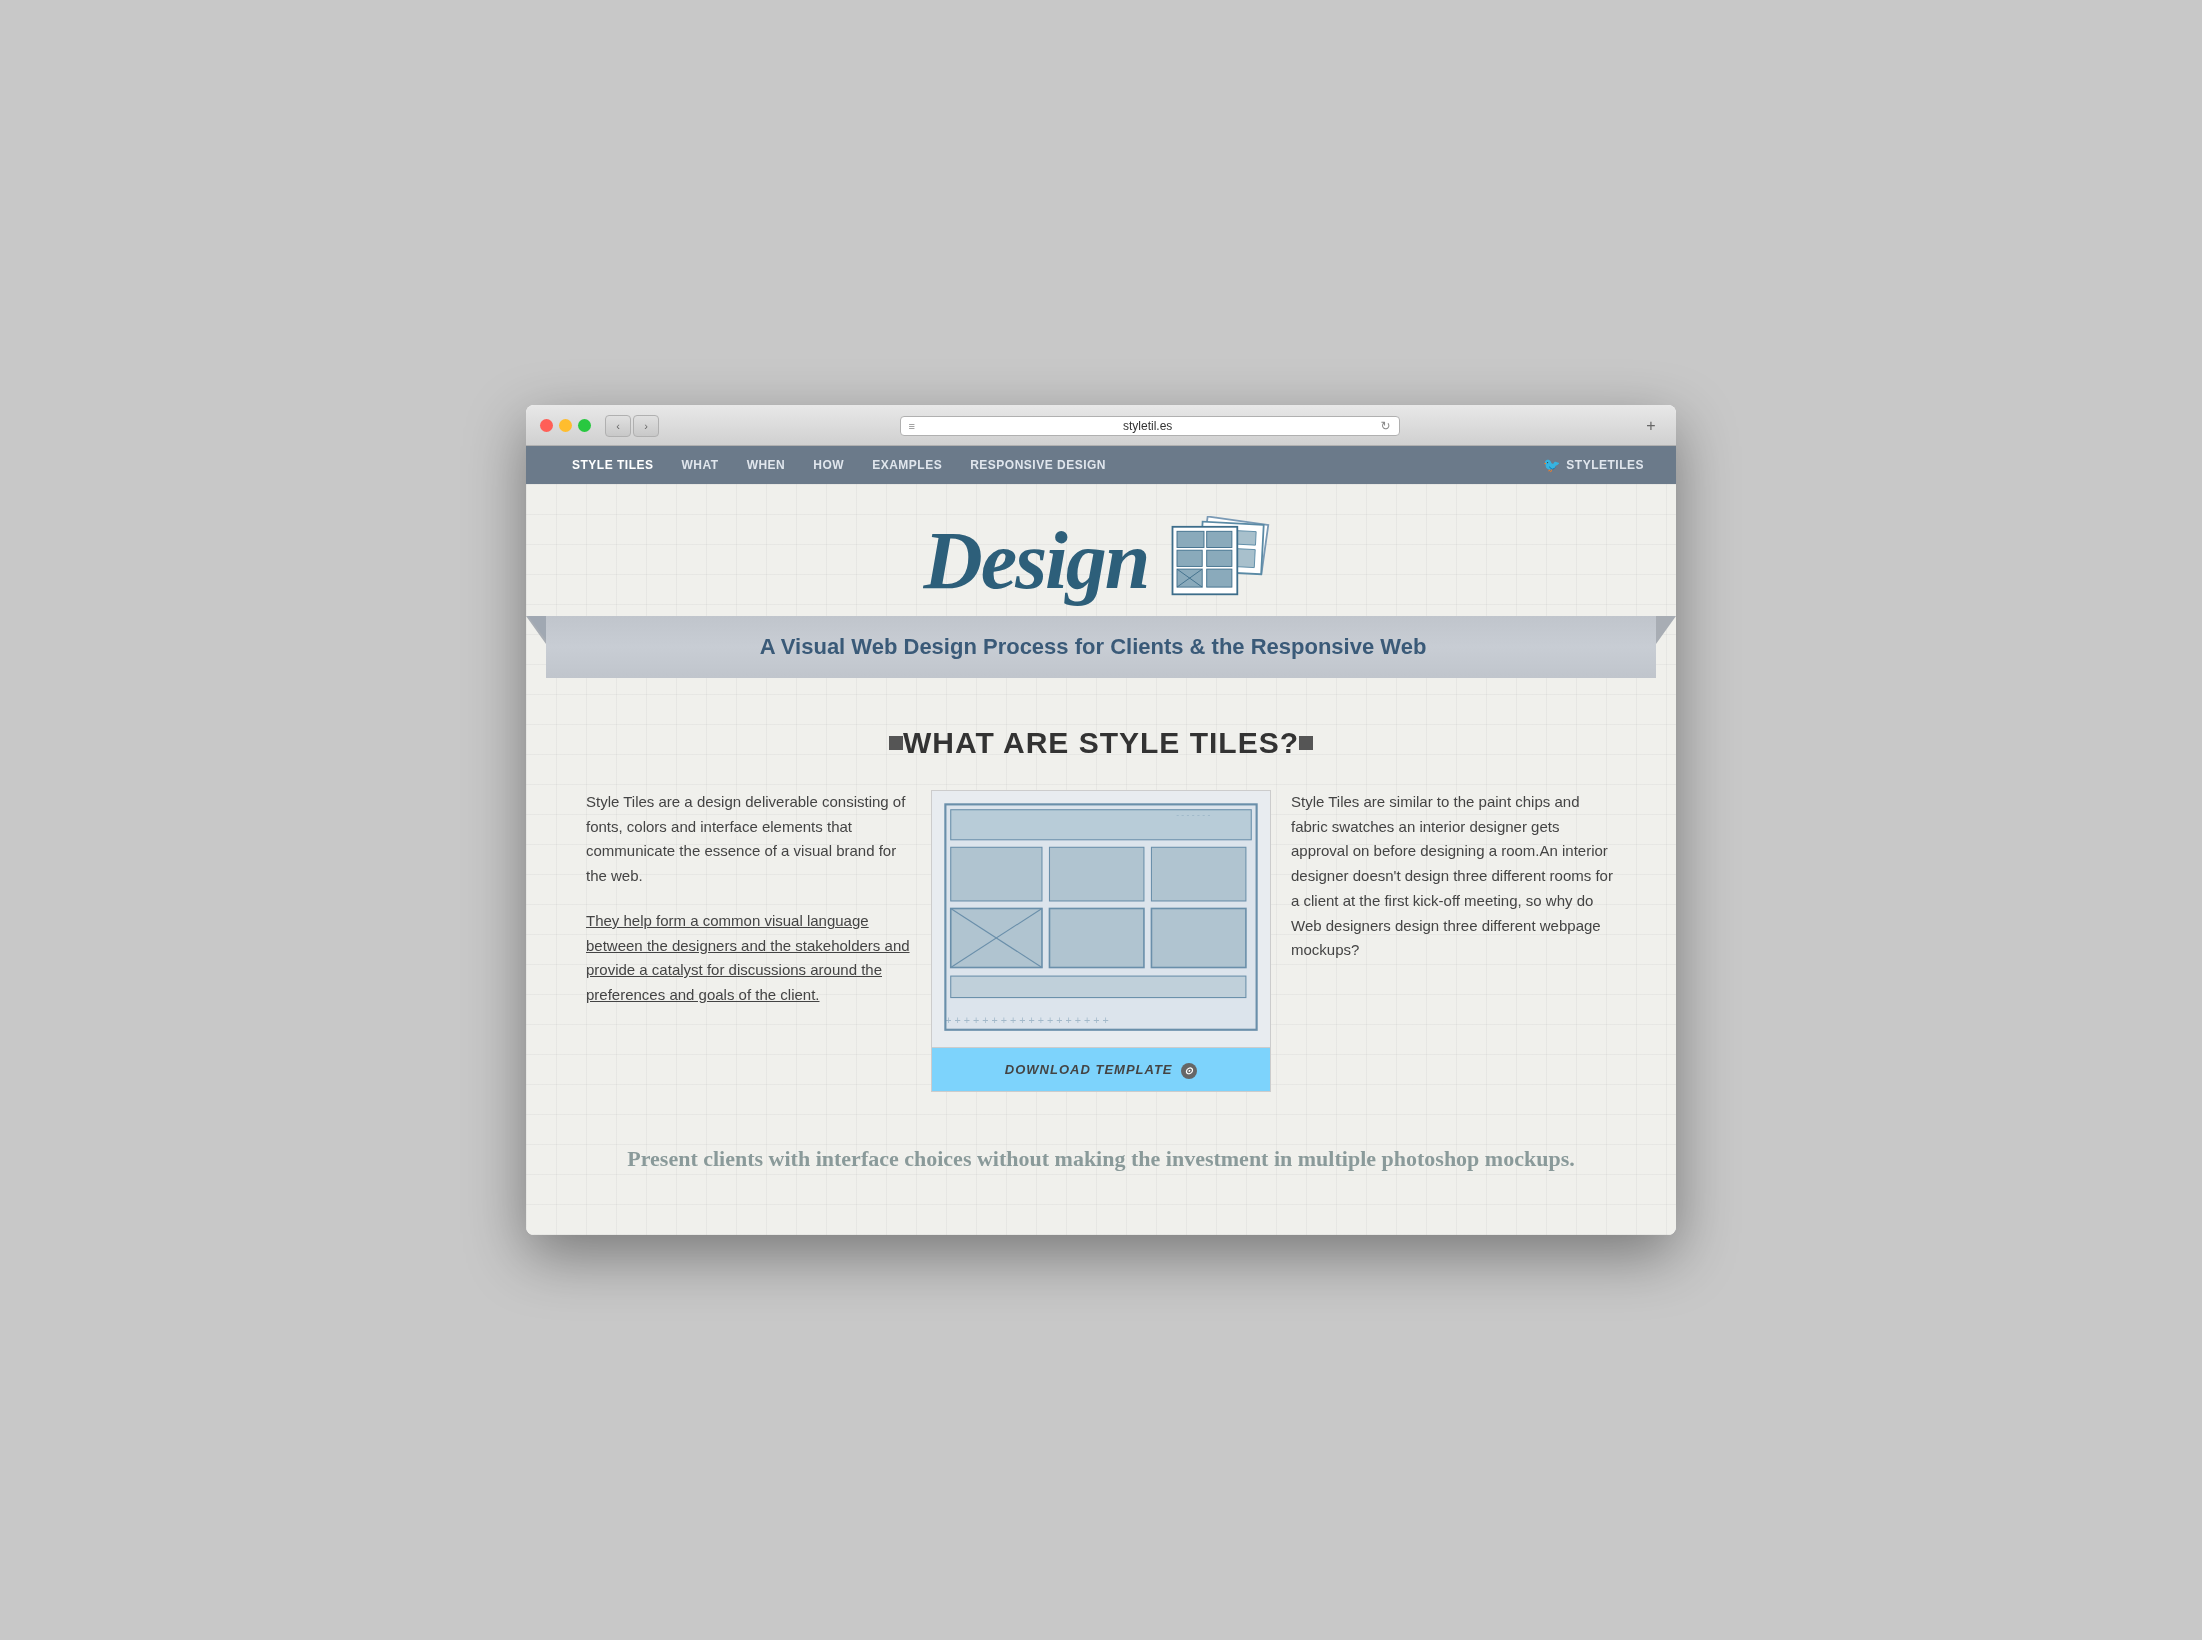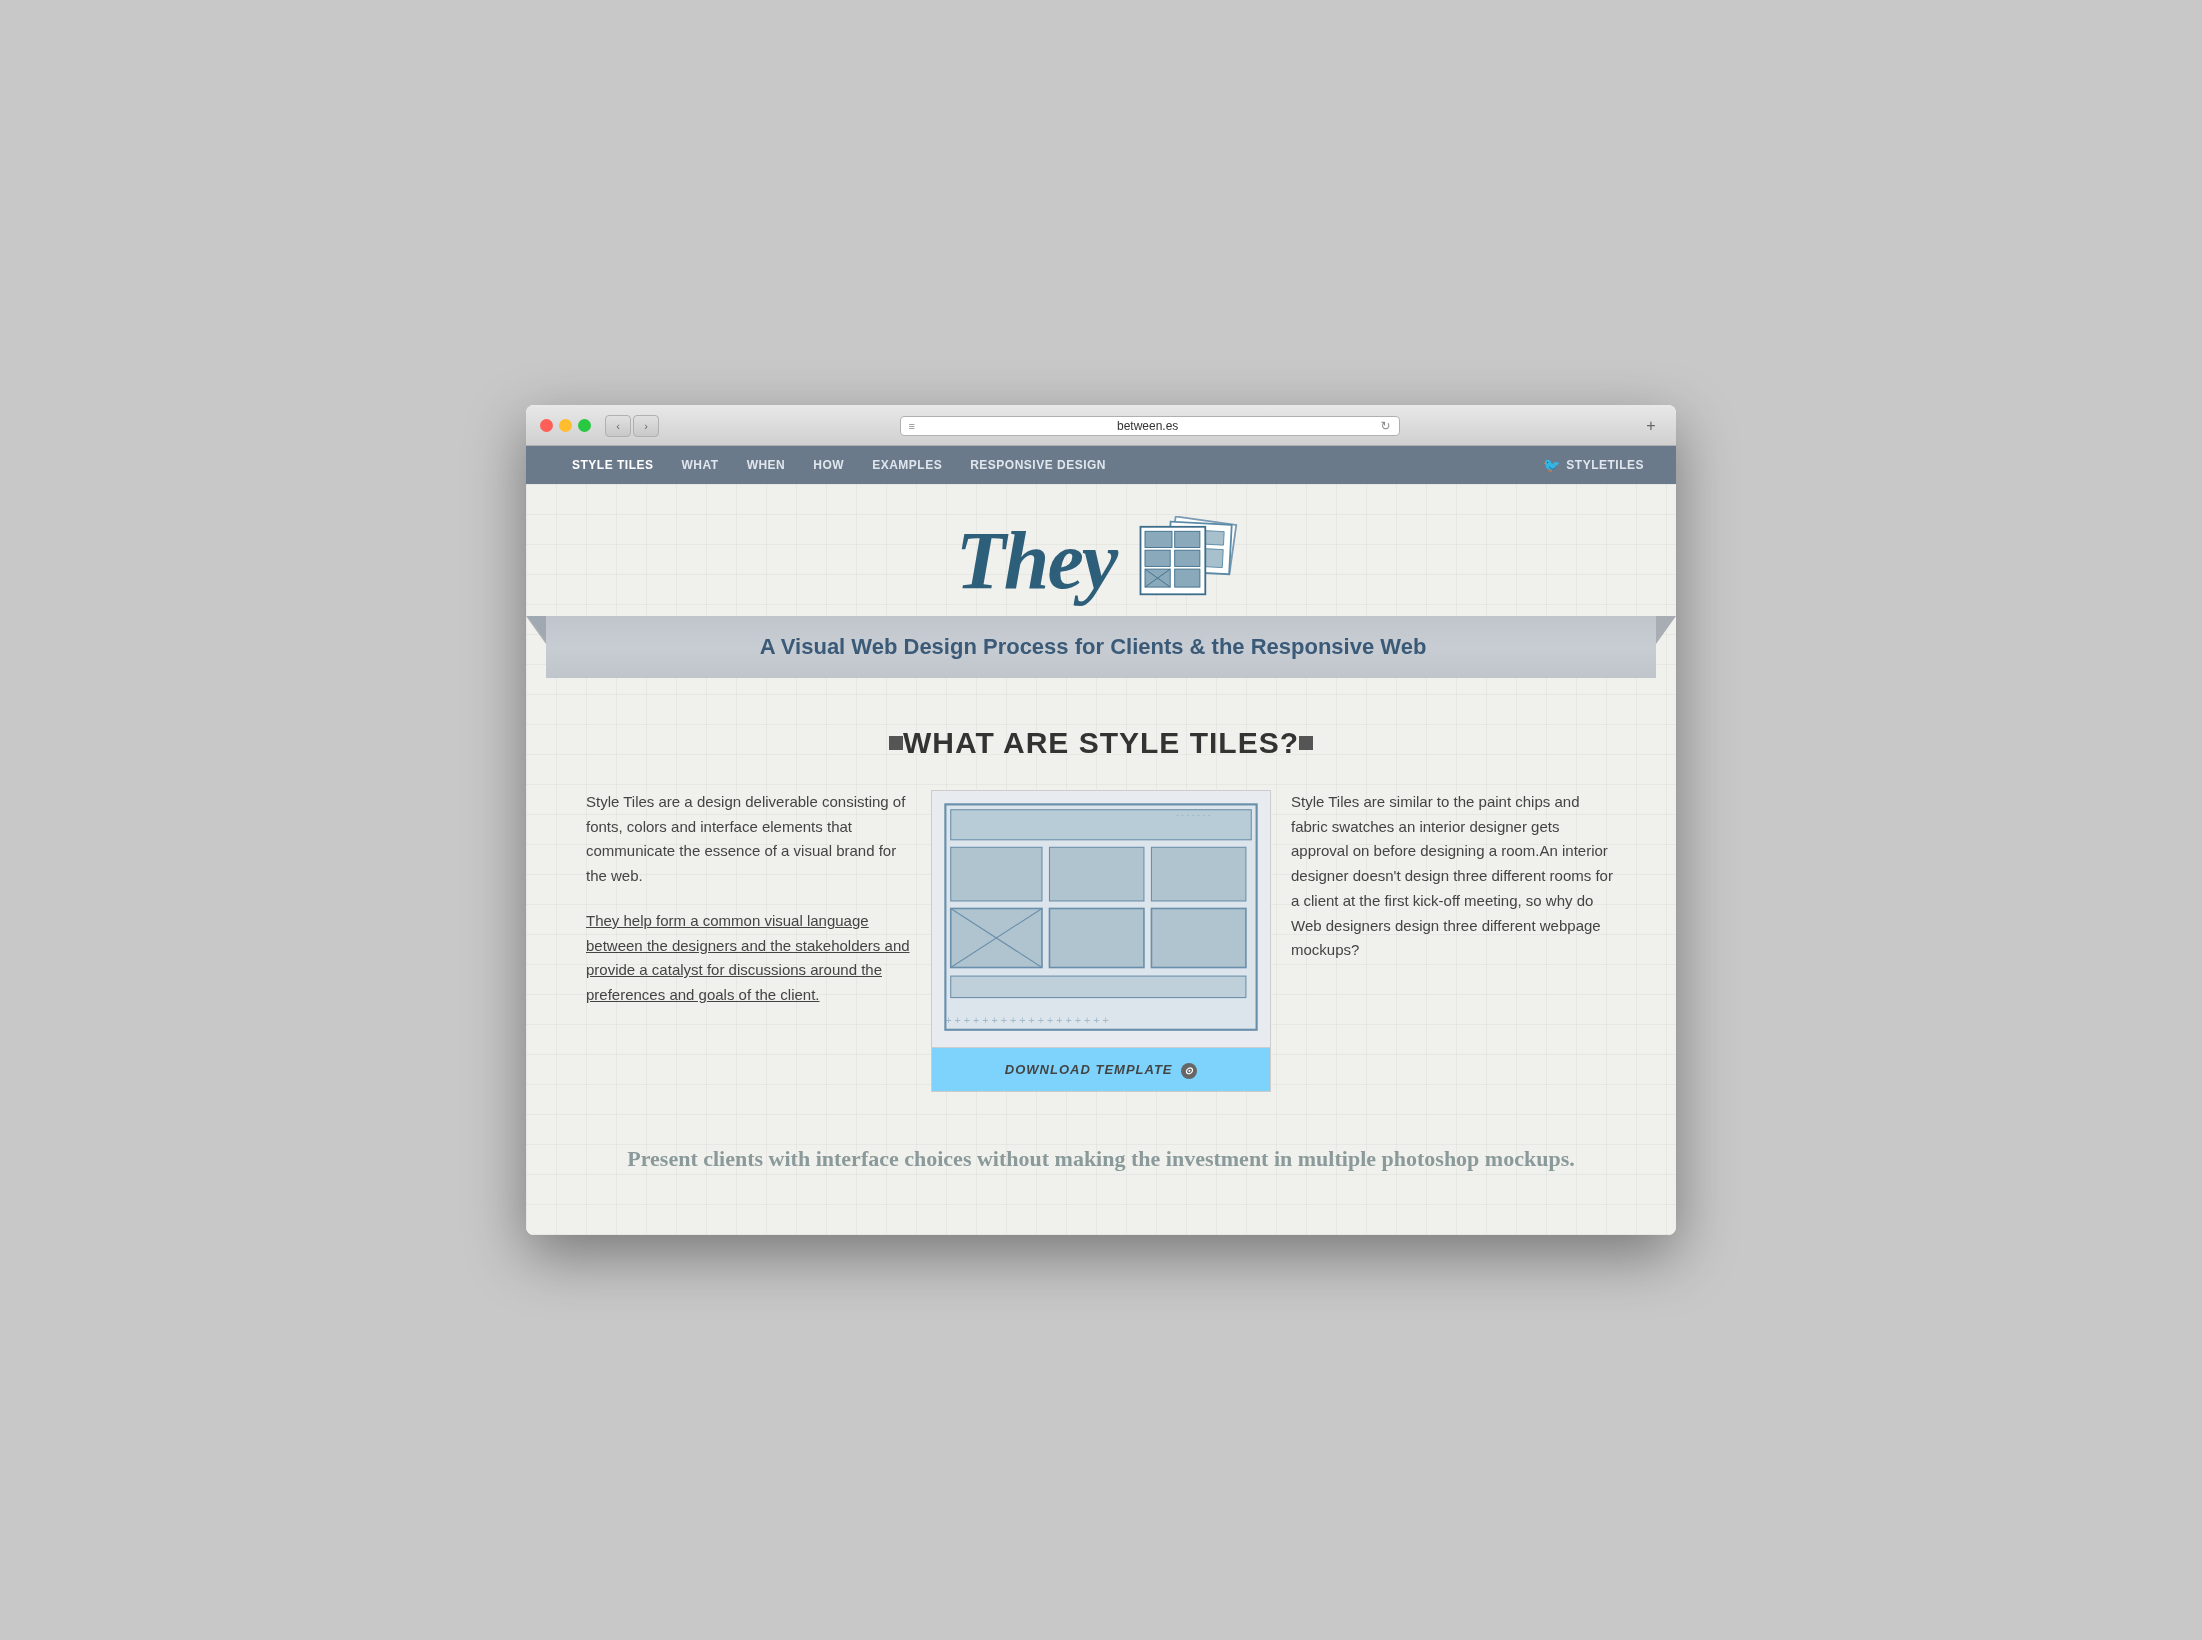--- a/index.html
+++ b/index.html
@@ -364,21 +364,21 @@
       <div class="traffic-light tl-red"></div>
       <div class="traffic-light tl-yellow"></div>
       <div class="traffic-light tl-green"></div>
     </div>
     <div class="nav-buttons">
       <div class="nav-btn">‹</div>
       <div class="nav-btn">›</div>
     </div>
     <div class="address-bar">
       <span class="address-bar-icon">≡</span>
-      <span class="address-bar-url">between.es</span>
+      <span class="address-bar-url">styletil.es</span>
       <span class="address-bar-refresh">↻</span>
     </div>
     <div class="new-tab-btn">+</div>
   </div>
 
   <nav class="site-nav" style="background: rgb(107, 122, 138);">
     <div class="nav-items">
       <div class="nav-item active">STYLE TILES</div>
       <div class="nav-item">WHAT</div>
       <div class="nav-item">WHEN</div>
@@ -389,21 +389,21 @@
     <div class="nav-twitter">
       <span class="twitter-bird">🐦</span>
       <span>STYLETILES</span>
     </div>
   </nav>
 
   <div class="site-content">
 
     <div class="hero">
       <div class="hero-title">
-        <span class="hero-style" style="color: rgb(45, 95, 122);">They</span>
+        <span class="hero-style" style="color: rgb(45, 95, 122);">Design</span>
 
         <svg class="sketch-tiles" viewBox="0 0 130 100" xmlns="http://www.w3.org/2000/svg">
 
           <rect x="55" y="5" width="68" height="55" fill="white" stroke="#7a9ab5" stroke-width="2" transform="rotate(8,89,32)"></rect>
           <rect x="60" y="12" width="25" height="15" fill="#b8cdd8" stroke="#7a9ab5" stroke-width="1" transform="rotate(8,89,32)"></rect>
           <rect x="90" y="12" width="25" height="15" fill="#b8cdd8" stroke="#7a9ab5" stroke-width="1" transform="rotate(8,89,32)"></rect>
           <rect x="60" y="32" width="25" height="20" fill="#b8cdd8" stroke="#7a9ab5" stroke-width="1" transform="rotate(8,89,32)"></rect>
           <rect x="90" y="32" width="25" height="20" fill="#b8cdd8" stroke="#7a9ab5" stroke-width="1" transform="rotate(8,89,32)"></rect>
 
           <rect x="52" y="8" width="68" height="55" fill="white" stroke="#5a8aa5" stroke-width="2" transform="rotate(3,86,35)"></rect>

